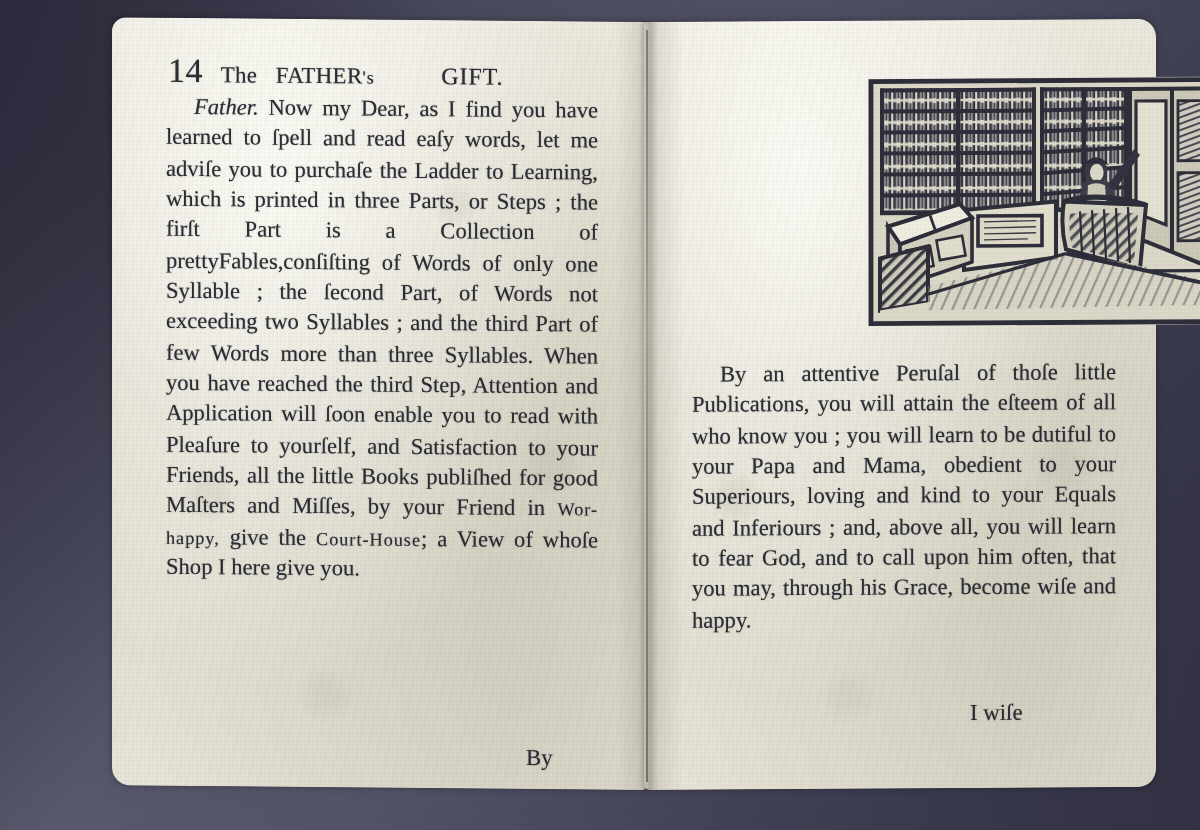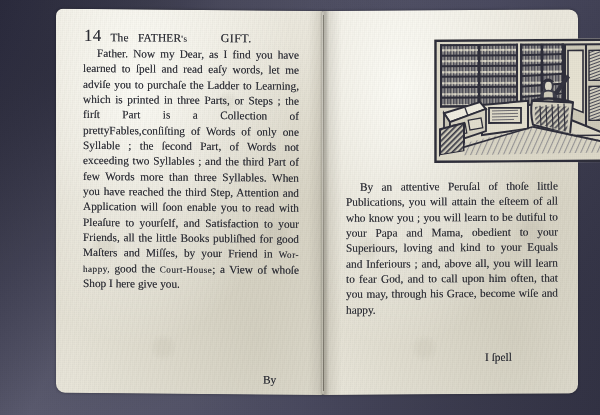--- a/index.html
+++ b/index.html
@@ -137,21 +137,21 @@
     margin-left: 24px;
   }
 
   .body {
     font-size: 11.3px;
     line-height: 15.35px;
     text-align: justify;
     color: #2b2c34;
   }
   .body p { margin: 0; }
-  .speaker { }
+  .speaker { font-style: italic; }
   .indent { display: inline-block; width: 14px; }
   .sc {
     font-size: 9.1px;
     letter-spacing: .5px;
   }
 
   .catchword {
     position: absolute;
     font-size: 11.4px;
     color: #2b2c34;
@@ -188,21 +188,21 @@
         <span>&nbsp;</span>
         <span>FATHER</span><span class="sc">'s</span>
         <span>&nbsp;</span>
         <span class="smallcaps">GIFT.</span>
       </div>
 
       <div class="col body inky" style="left:27px; top:38px; width:216px;">
         <p><span class="indent"></span><span class="speaker">Father.</span>
           <span>Now my Dear, as I find you have learned to ſpell and read eaſy words, let me adviſe you to purchaſe the Ladder to Learning, which is printed in three Parts, or Steps ; the firſt Part is a Collection of prettyFables,conſiſting of Words of only one Syllable ; the ſecond Part, of Words not exceeding two Syllables ; and the third Part of few Words more than three Syllables. When you have reached the third Step, Attention and Application will ſoon enable you to read with Pleaſure to yourſelf, and Satisfaction to your Friends, all the little Books publiſhed for good Maſters and Miſſes, by your Friend in</span>
           <span class="sc">Wor-</span><span class="sc">happy,</span>
-          <span>good the</span>
+          <span>give the</span>
           <span class="sc">Court-House</span><span>; a View of whoſe Shop I here give you.</span></p>
       </div>
 
       <div class="catchword inky" style="left:207px; top:363px;">By</div>
     </div>
 
     <div class="page" id="page-right">
 
 
       <div id="woodcut">
@@ -331,20 +331,20 @@
           <line x1="99" y1="88" x2="176" y2="105" stroke="#2e2e3a" stroke-width="2"></line>
           <line x1="30" y1="108" x2="99" y2="88" stroke="#2e2e3a" stroke-width="1.6"></line>
           <line x1="140" y1="97" x2="176" y2="97" stroke="#2e2e3a" stroke-width="1.6"></line>
         </svg>
       </div>
 
       <div class="col body inky" style="left:24px; top:170px; width:212px;">
         <p><span class="indent"></span><span>By an attentive Peruſal of thoſe little Publications, you will attain the eſteem of all who know you ; you will learn to be dutiful to your Papa and Mama, obedient to your Superiours, loving and kind to your Equals and Inferiours ; and, above all, you will learn to fear God, and to call upon him often, that you may, through his Grace, become wiſe and happy.</span></p>
       </div>
 
-      <div class="catchword inky" style="left:163px; top:341px;">I ſpell</div>
+      <div class="catchword inky" style="left:163px; top:341px;">I wiſe</div>
     </div>
 
     <div id="gutter"></div>
     <div id="fold-line"></div>
 
   </div>
 </div>
 
 </body></html>

